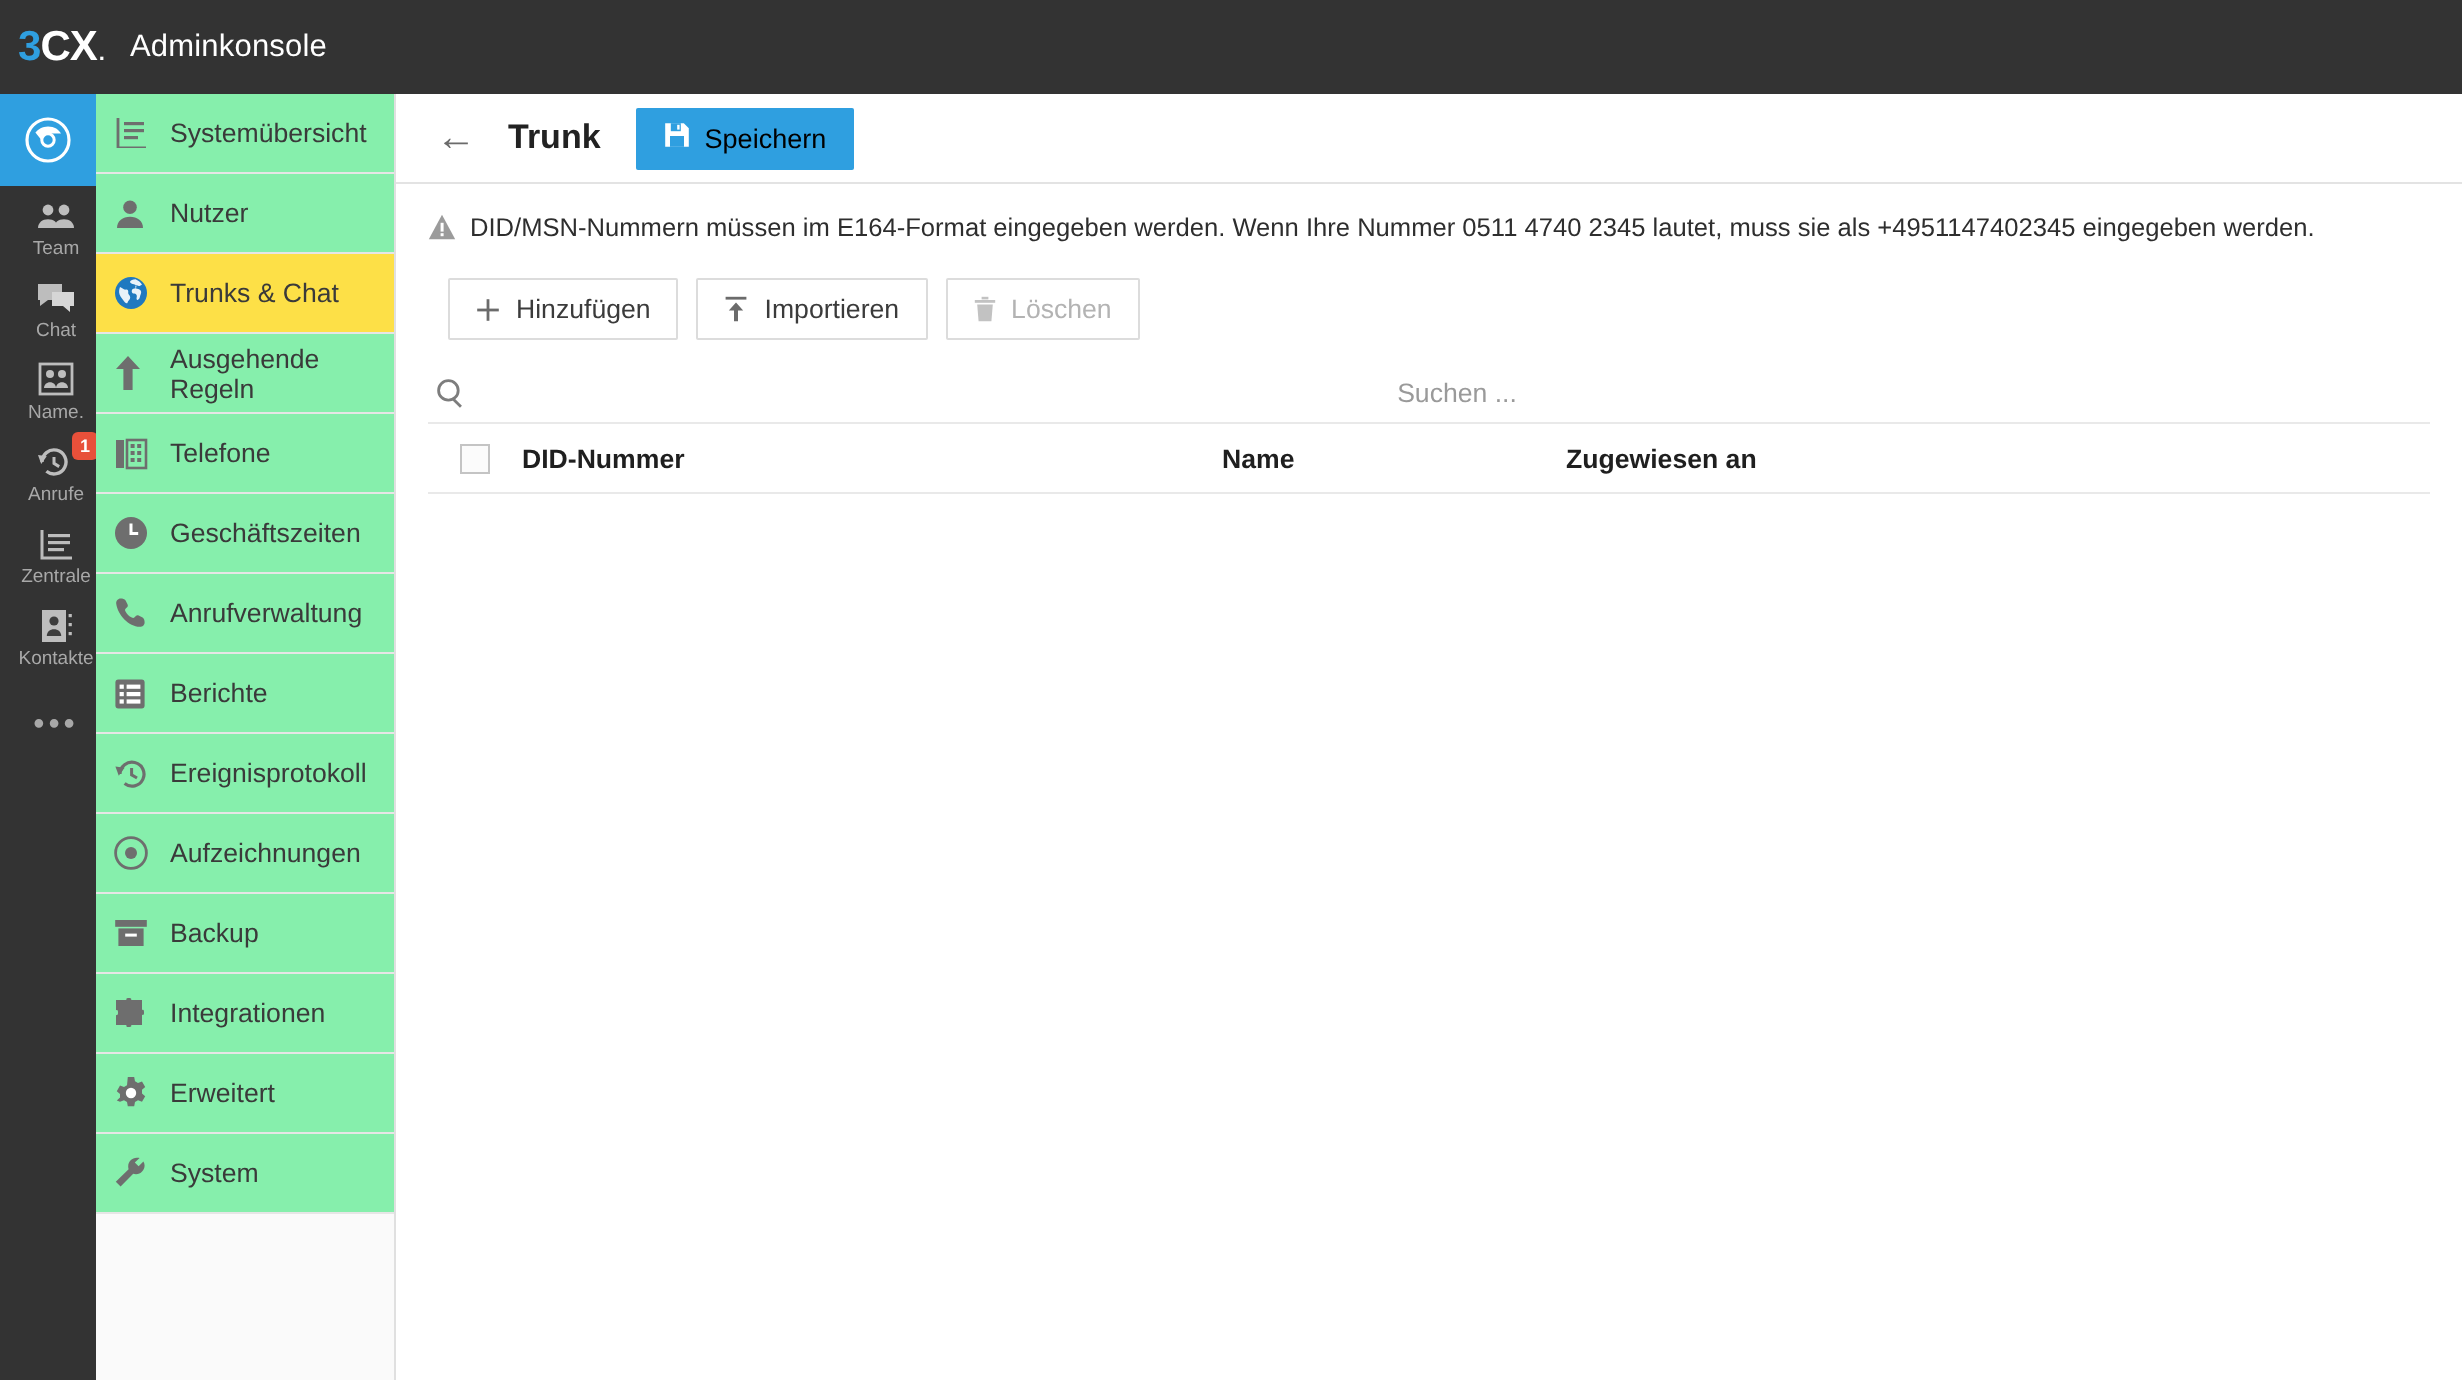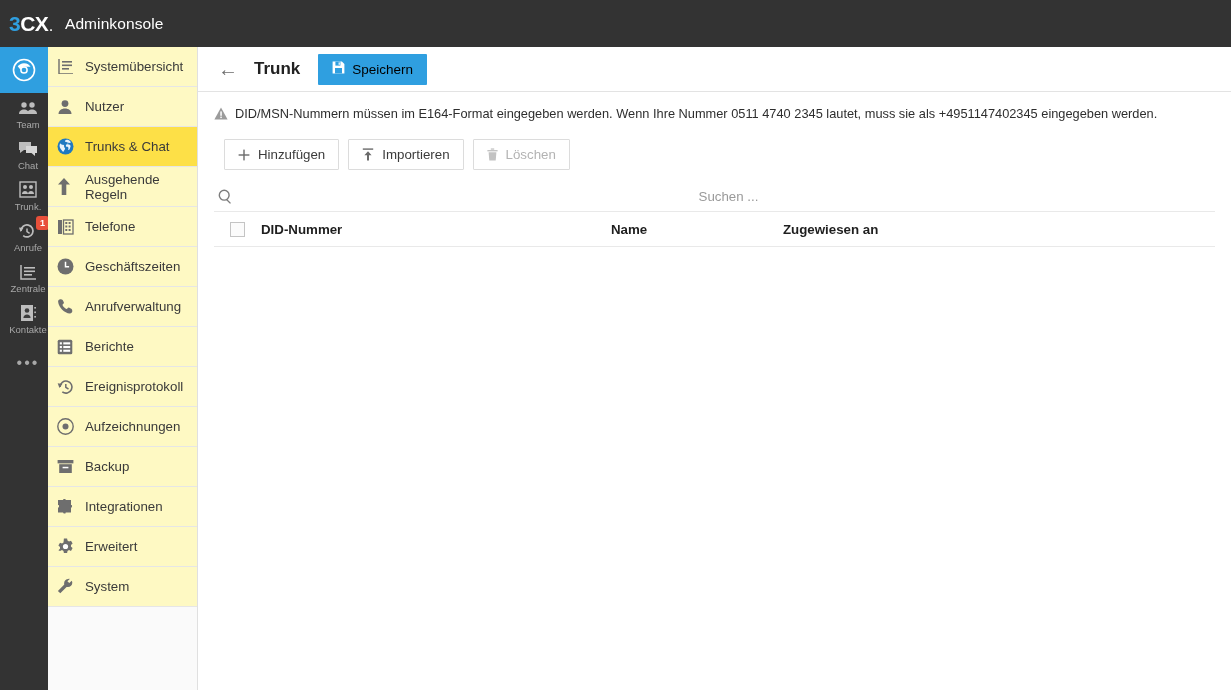--- a/index.html
+++ b/index.html
@@ -113,21 +113,21 @@
     top: 47px; left: 48px;
     width: 150px;
     height: 643px;
     background: #fafafa;
     border-right: 1px solid #e0e0e0;
     box-sizing: border-box;
   }
   .nav-item {
     height: 40px;
     border-bottom: 1px solid #e6e6e6;
-    background: #fef9c3;
+    background: #86efac;
     display: flex;
     align-items: center;
     padding-left: 9px;
     box-sizing: border-box;
     cursor: pointer;
     color: #3a3a3a;
     font-size: 13.3px;
   }
   .nav-item.selected {
     background: #fde047;
@@ -364,21 +364,21 @@
     <div class="rail-item">
       <div class="rail-glyph">
         <svg width="20" height="18" viewBox="0 0 20 18">
           <rect x="2" y="1" width="16" height="15" fill="none" stroke="#bdbdbd" stroke-width="1.4"></rect>
           <circle cx="7" cy="6" r="2" fill="#bdbdbd"></circle>
           <circle cx="13" cy="6" r="2" fill="#bdbdbd"></circle>
           <path d="M4 13c0-1.8 1.4-2.9 3-2.9s3 1.1 3 2.9z" fill="#bdbdbd"></path>
           <path d="M10 13c0-1.8 1.4-2.9 3-2.9s3 1.1 3 2.9z" fill="#bdbdbd"></path>
         </svg>
       </div>
-      <div class="rail-label">Trunk.</div>
+      <div class="rail-label">Name.</div>
     </div>
 
     <div class="rail-item">
       <div class="rail-glyph">
         <svg width="20" height="17" viewBox="0 0 20 17">
           <path d="M3 8a6 6 0 1 1 2.2 4.6" fill="none" stroke="#bdbdbd" stroke-width="1.7"></path>
           <path d="M1 4.5l4.4.6L2.6 9z" fill="#bdbdbd"></path>
           <path d="M9 5.5v3.2l2.6 1.6" fill="none" stroke="#bdbdbd" stroke-width="1.5"></path>
         </svg>
         <span class="rail-badge">1</span>

